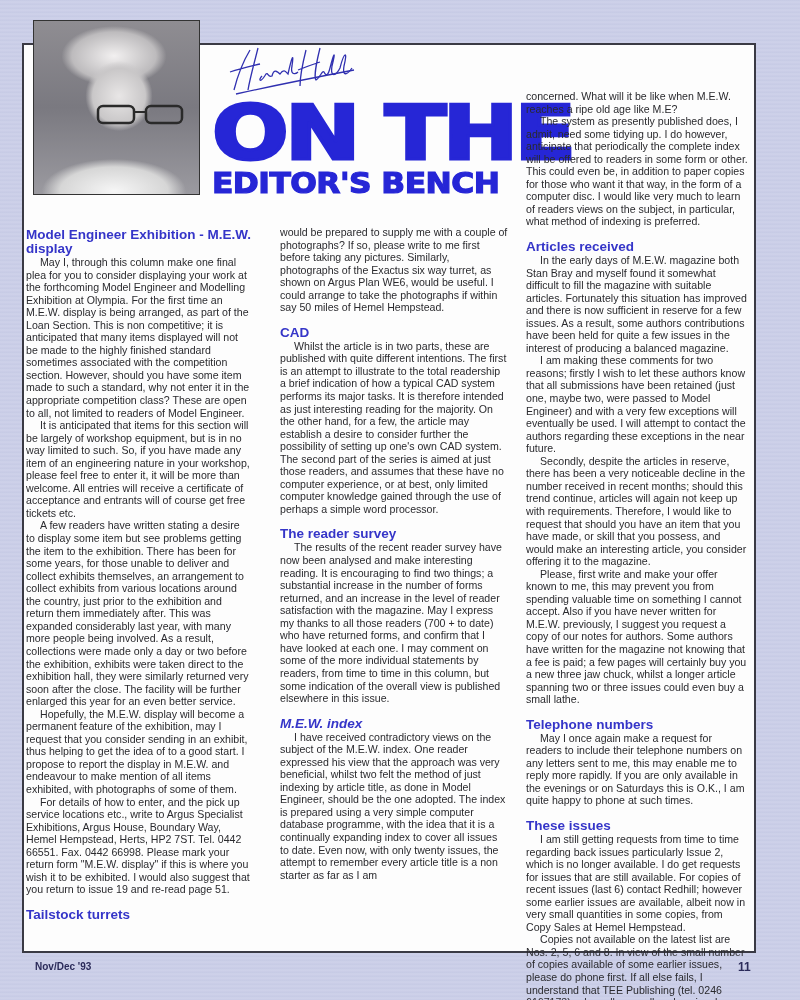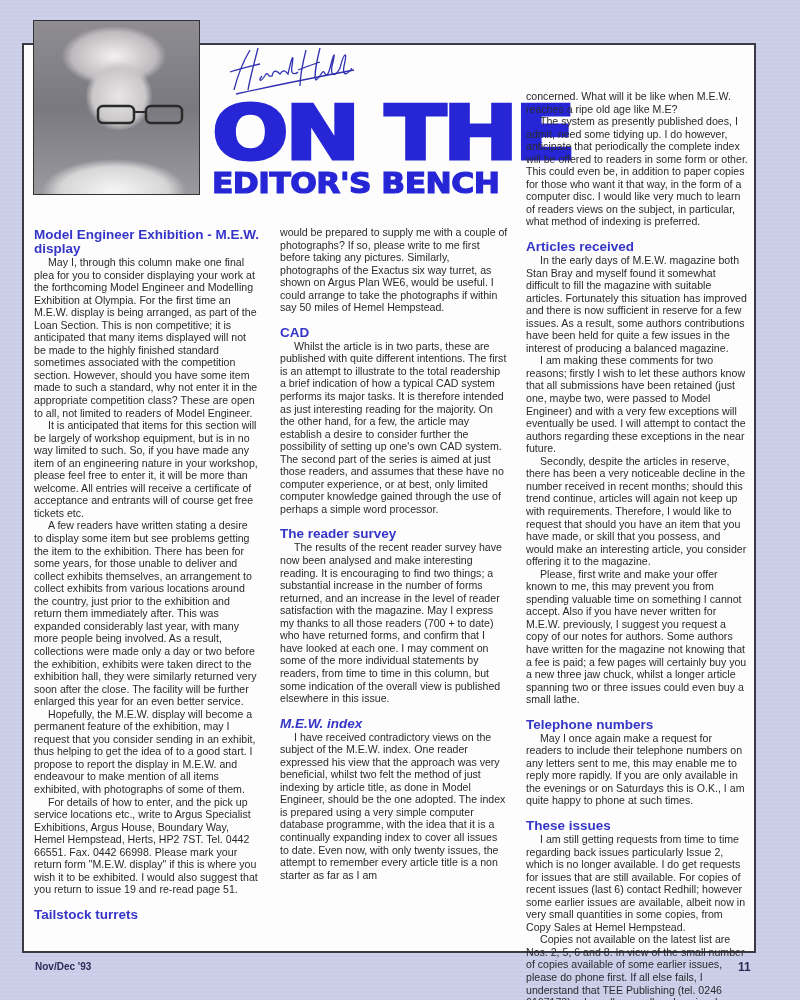--- a/index.html
+++ b/index.html
@@ -42,21 +42,21 @@
   }
   .col {
     position:absolute; font-size:10.6px; line-height:12.55px; color:#2a2a2e;
   }
   .col p { margin:0; text-indent:14px; }
   .col p.noind { text-indent:0; }
   .col h3 {
     margin:0; font-size:13.5px; line-height:14px; font-weight:bold; color:#3535c8;
   }
   .col h3.gap { margin-top:12px; }
-  .col1 { left:34px; top:228px; width:225px; }
+  .col1 { left:26px; top:228px; width:225px; }
   .col2 { left:280px; top:226px; width:228px; }
   .col3 { left:526px; top:43px; width:222px;margin-top:45px; }
   .col3 .first { margin-top:2px; }
   .endmark {
     display:inline-block; width:16px; height:14px; background:#444; border:1px solid #222;
     border-radius:2px; vertical-align:middle; float:right; margin-top:-10px;
   }
   .footer-left {
     position:absolute; left:35px; top:961px; font-size:10px; font-weight:bold; color:#2b2b5a;
   }

